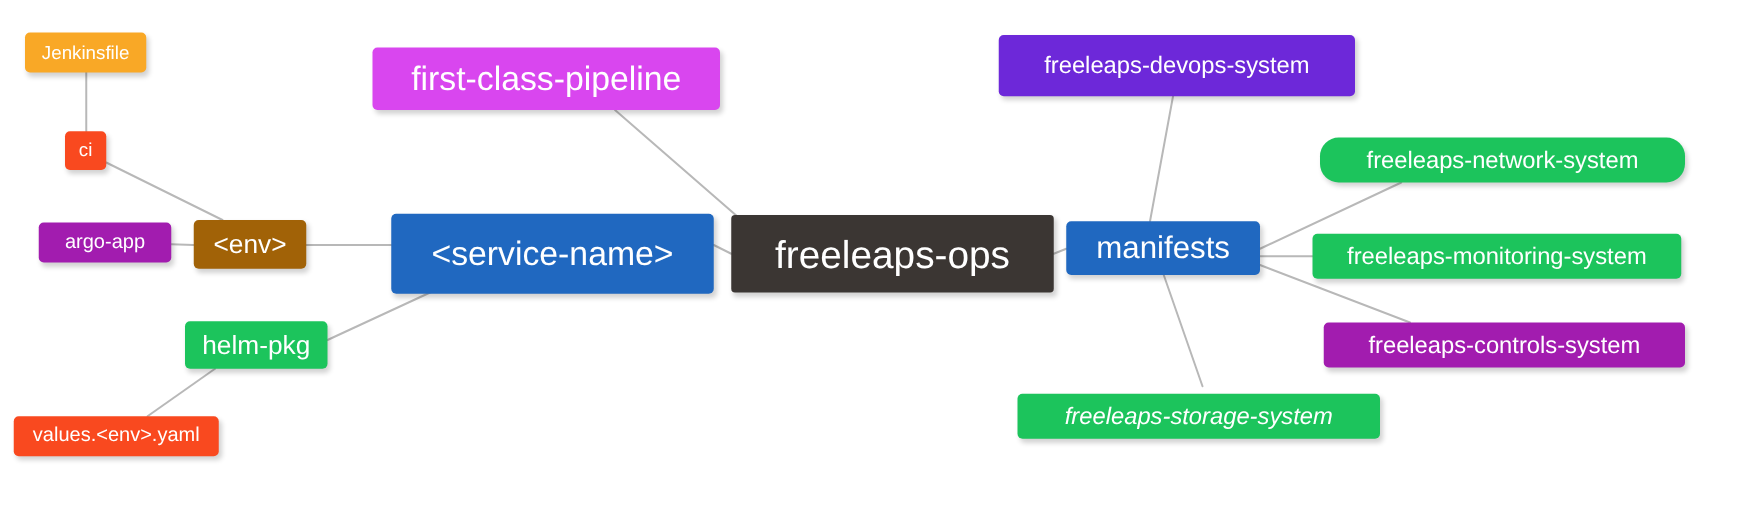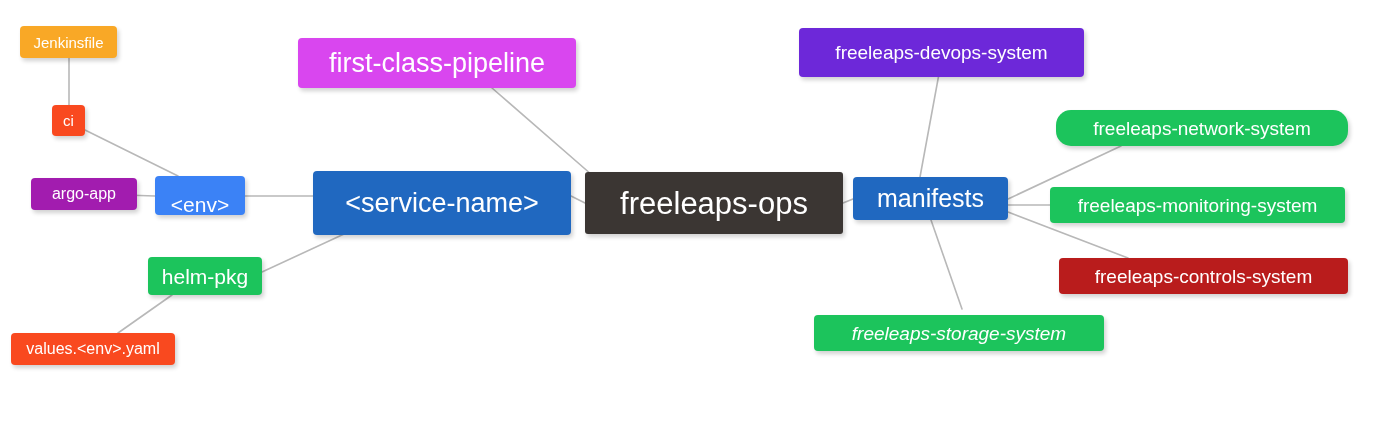--- a/index.html
+++ b/index.html
@@ -69,36 +69,36 @@
       </div>
       <div class="node" style="left: 313px; top: 171px; width: 258px; height: 64px; background: rgb(32, 104, 192); font-size: 27px;">
         <span>&lt;service-name&gt;</span>
       </div>
       <div class="node" style="left: 298px; top: 38px; width: 278px; height: 50px; background: #d946ef; font-size: 27px;">
         <span>first-class-pipeline</span>
       </div>
       <div class="node" style="left: 853px; top: 177px; width: 155px; height: 43px; background: rgb(32, 104, 192); font-size: 25px; justify-content: center;">
         <span>manifests</span>
       </div>
-      <div class="node" style="left: 155px; top: 176px; width: 90px; height: 39px; background: #3b82f6; font-size: 21px; align-items: flex-end;">
+      <div class="node" style="left: 155px; top: 176px; width: 90px; height: 39px; background: #a16207; font-size: 21px;">
         <span>&lt;env&gt;</span>
       </div>
       <div class="node" style="left: 148px; top: 257px; width: 114px; height: 38px; background: rgb(28, 196, 92); font-size: 21px;">
         <span>helm-pkg</span>
       </div>
       <div class="node" style="left: 799px; top: 28px; width: 285px; height: 49px; background: #6d28d9; font-size: 19px;">
         <span>freeleaps-devops-system</span>
       </div>
       <div class="node" style="left: 1056px; top: 110px; width: 292px; height: 36px; background: rgb(28, 196, 92); font-size: 19px; border-radius: 15px;">
         <span>freeleaps-network-system</span>
       </div>
       <div class="node" style="left: 1050px; top: 187px; width: 295px; height: 36px; background: rgb(28, 196, 92); font-size: 19px;">
         <span>freeleaps-monitoring-system</span>
       </div>
-      <div class="node" style="left: 1059px; top: 258px; width: 289px; height: 36px; background: #b91c1c; font-size: 19px;">
+      <div class="node" style="left: 1059px; top: 258px; width: 289px; height: 36px; background: #a21caf; font-size: 19px;">
         <span>freeleaps-controls-system</span>
       </div>
       <div class="node" style="left: 814px; top: 315px; width: 290px; height: 36px; background: rgb(28, 196, 92); font-size: 19px; font-style: italic;">
         <span>freeleaps-storage-system</span>
       </div>
       <div class="node" style="left: 20px; top: 26px; width: 97px; height: 32px; background: rgb(249, 168, 38); font-size: 15px;">
         <span>Jenkinsfile</span>
       </div>
       <div class="node" style="left: 52px; top: 105px; width: 33px; height: 31px; background: rgb(249, 73, 31); font-size: 15px;">
         <span>ci</span>

